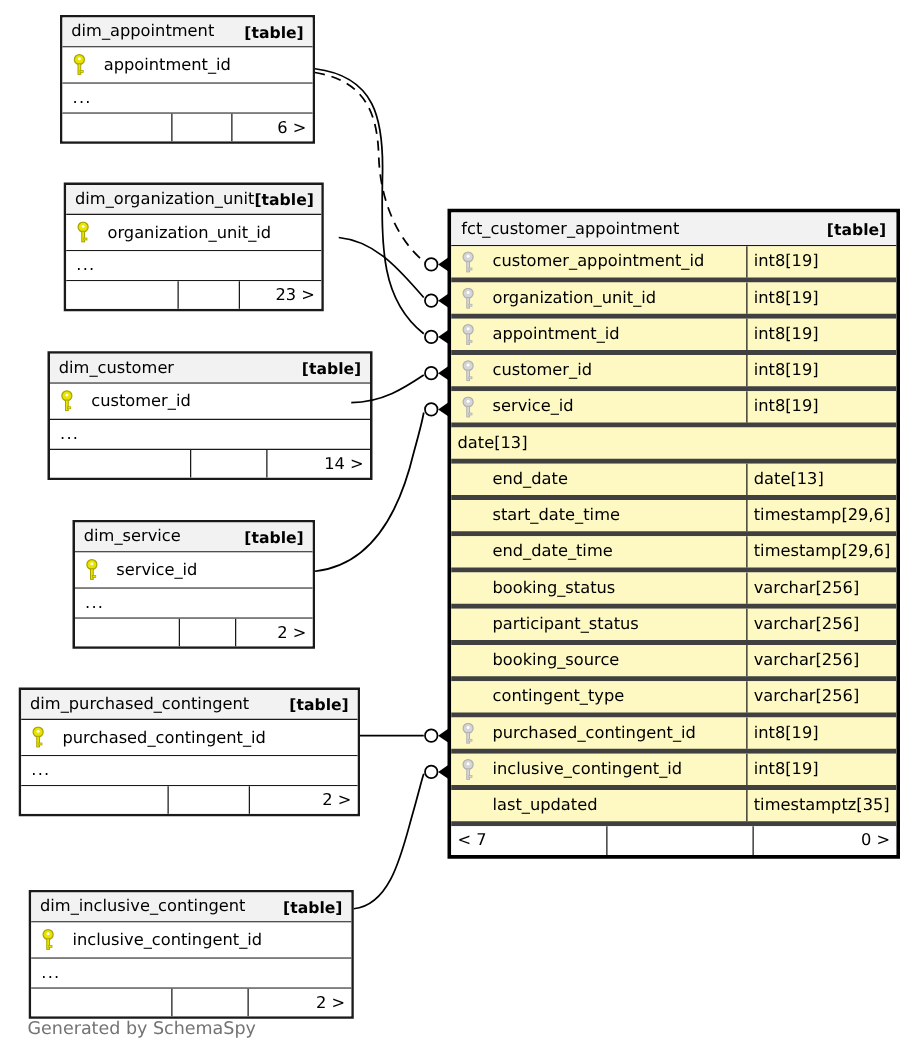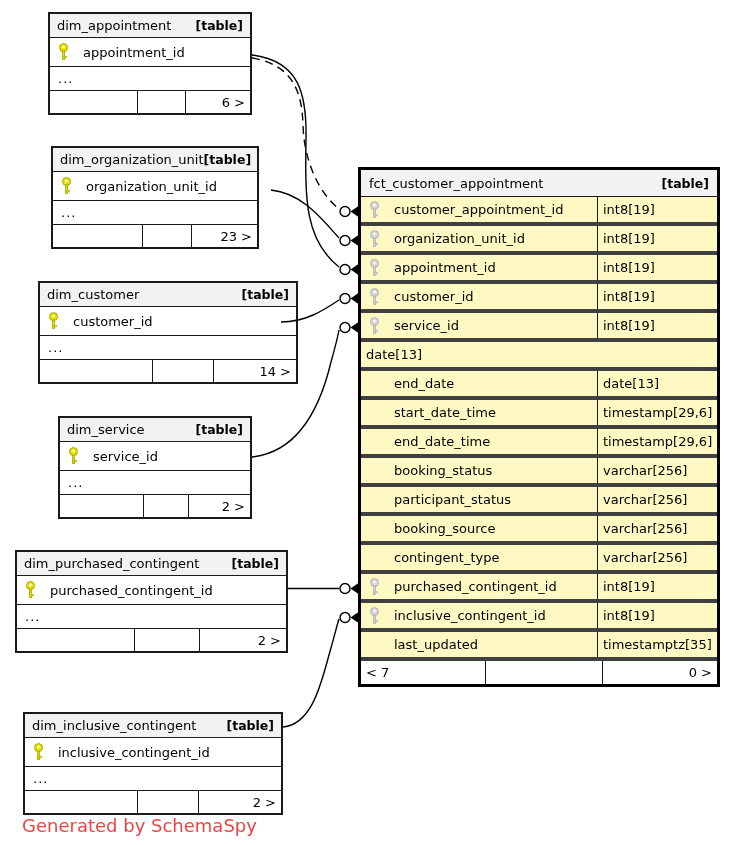--- a/index.html
+++ b/index.html
@@ -33,21 +33,21 @@
   .factfoot{display:flex;height:23px;box-sizing:border-box;background:#fff;}
   .factfoot .fc{box-sizing:border-box;border-right:1px solid #1a1a1a;display:flex;align-items:center;
                 font-size:13px;padding:0 5px;}
   .factfoot .fc:last-child{border-right:none;}
   .factfoot .fc.a{flex:0 0 125px;}
   .factfoot .fc.b{flex:0 0 117px;}
   .factfoot .fc.c{flex:1 1 auto;justify-content:flex-end;}
   
   #edges{position:absolute;left:0;top:0;z-index:5;pointer-events:none;}
   
-  .caption{position:absolute;left:22px;top:815px;font-size:18px;color:#ef4444;z-index:2;}
+  .caption{position:absolute;left:22px;top:815px;font-size:14px;color:#737373;z-index:2;}
 </style>
 </head>
 <body>
 
 <div id="canvas">
 
   <div class="tbl" style="left:48px;top:12px;width:204px;">
     <div class="thead">
       <span class="tname">dim_appointment</span>
       <span class="ttag">[table]</span>

